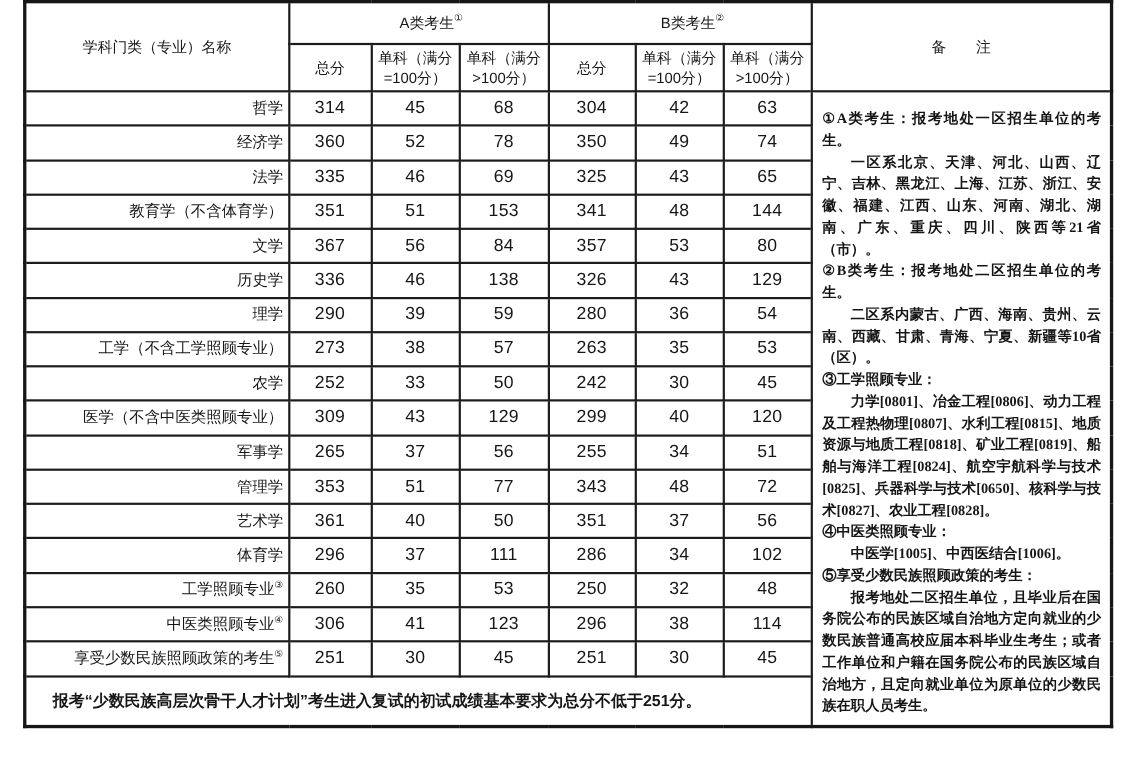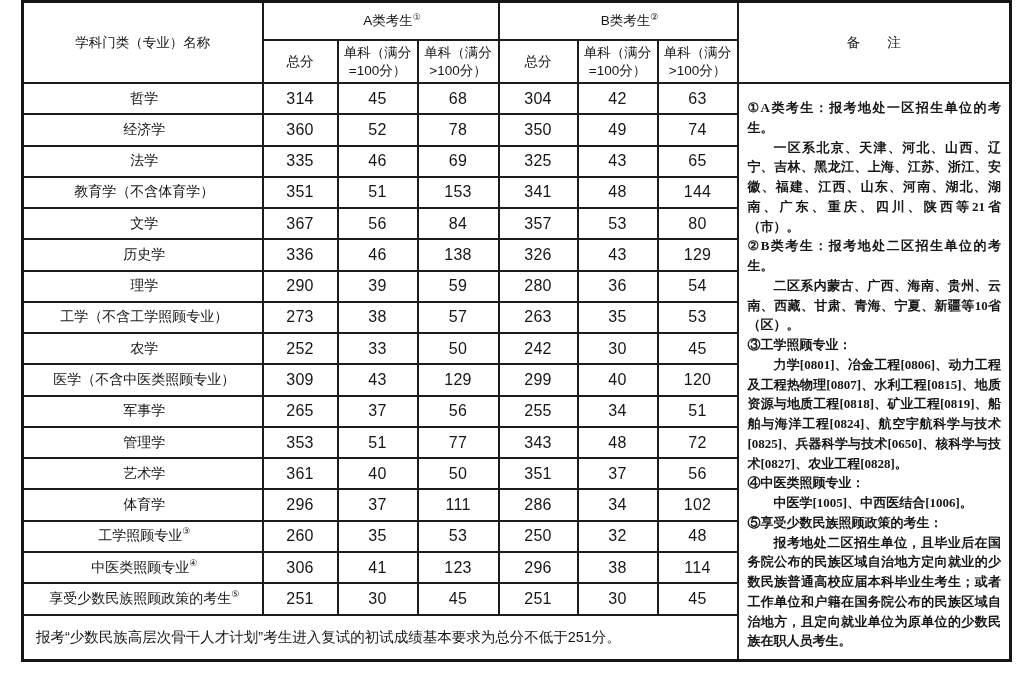--- a/index.html
+++ b/index.html
@@ -31,21 +31,21 @@
     font-weight:normal;
     font-size:13.5px;
     text-align:center;
     line-height:1.3;
   }
   th.group-h{height:36px;padding-left:23px;}
   th.sub-h{height:37px;padding:2px 3px;}
   sup.circ{font-size:9px;vertical-align:super;line-height:0;}
   td.subject-cell{
     font-size:14px;
-    text-align:center;
+    text-align:right;
     padding:0 4px 0 7px;
     white-space:nowrap;
     font-family:Liberation Serif, serif;
   }
   td.score-cell{
     font-size:16px;
     text-align:center;
     letter-spacing:0.3px;
   }
   tbody tr.data-row{height:30px;}
@@ -58,21 +58,22 @@
     line-height:1.52;
     font-family:Liberation Serif, serif;
   }
   .rk{margin:0;}
   .rk.ind{text-indent:2em;}
   .rk.gap{}
   tr.footer-row{height:44px;}
   td.footer-cell{
     font-size:14.5px;
     text-align:left;
-    padding-left:12px;
+    padding-left:24px;
+    font-weight:bold;
   }
 </style>
 </head>
 <body>
 
 <div class="page">
 
   <table class="score-table">
     <colgroup>
       <col style="width:240px">

